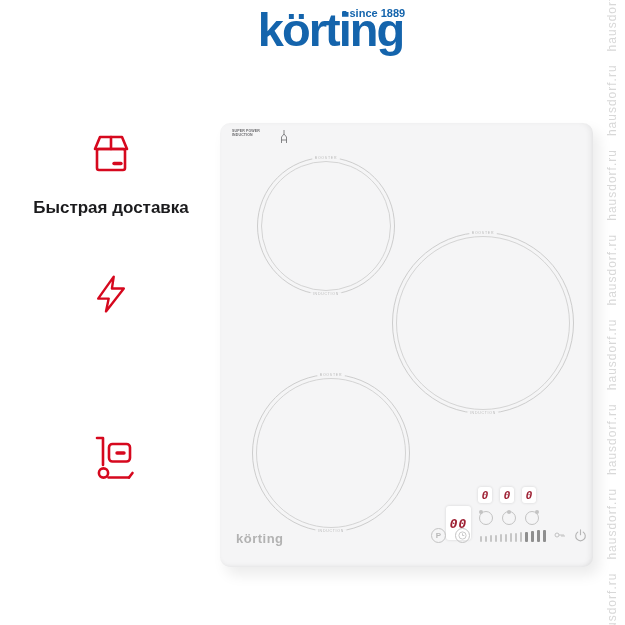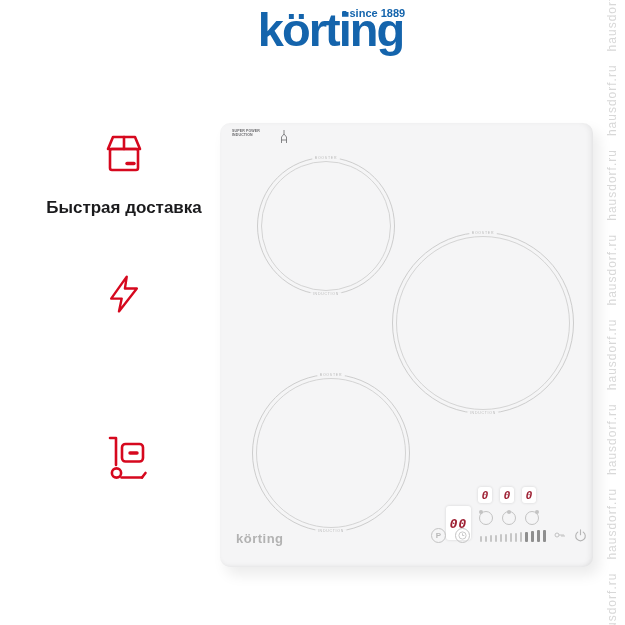--- a/index.html
+++ b/index.html
@@ -8,21 +8,21 @@
 
   
   .logo-wrap{position:absolute;top:6px;left:50%;transform:translateX(calc(-50% + 18px));}
   .logo-text{font-size:47px;font-weight:800;letter-spacing:-2px;color:#1464ac;line-height:1;
              margin:0;}
   .tagline{position:absolute;top:1px;right:-2px;font-size:11px;font-weight:700;color:#1464ac;
            white-space:nowrap;display:flex;align-items:center;gap:3px;}
   .tagline .sq{width:4px;height:4px;background:#1464ac;display:inline-block;}
 
   
-  .feature{position:absolute;left:18px;width:212px;text-align:center;}
+  .feature{position:absolute;left:5px;width:212px;text-align:center;}
   .feature .ficon{display:flex;justify-content:center;}
   .feature .flabel{font-size:17px;font-weight:600;color:#1b1b1d;line-height:23px;margin-top:18px;}
   #f1{top:130px;} #f2{top:272px;} #f3{top:431px;}
   svg.redicon{stroke:#d6081e;fill:none;stroke-width:2.6;stroke-linecap:round;stroke-linejoin:round;}
 
   
   .hob{position:absolute;left:220px;top:123px;width:373px;height:444px;background:#f5f5f6;
        border-radius:10px;
        box-shadow:6px 8px 14px rgba(0,0,0,.08),
                   inset -4px 0 6px -2px rgba(0,0,0,.07),

